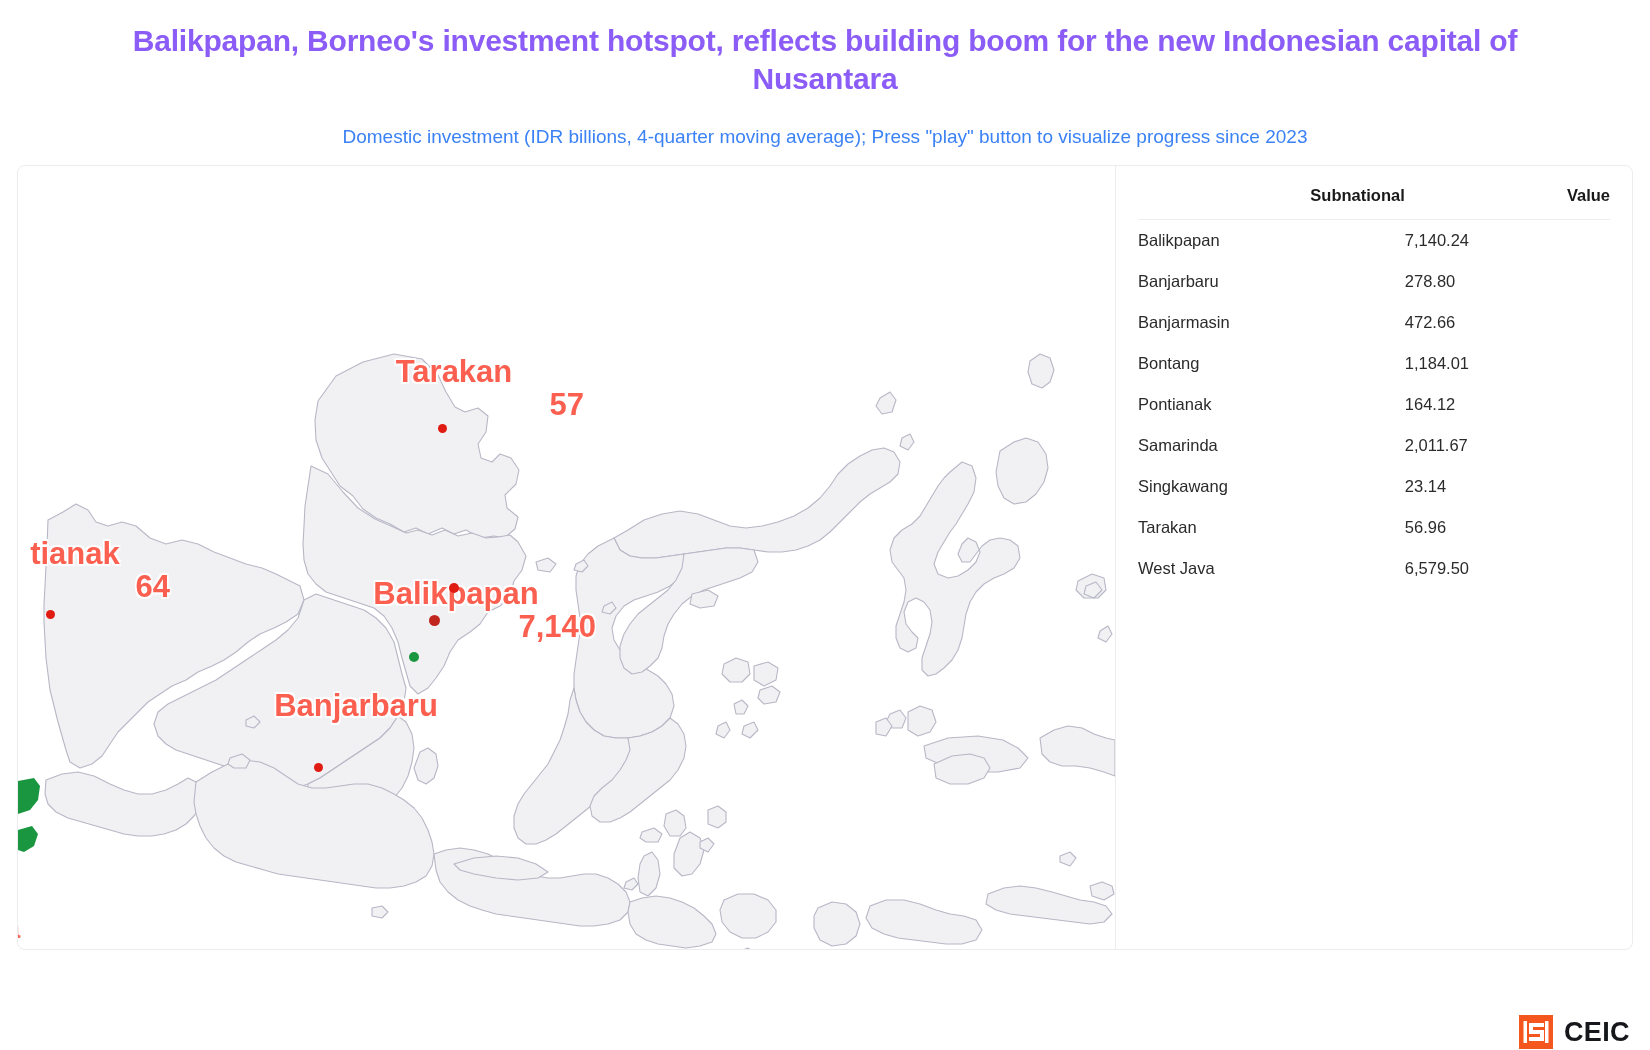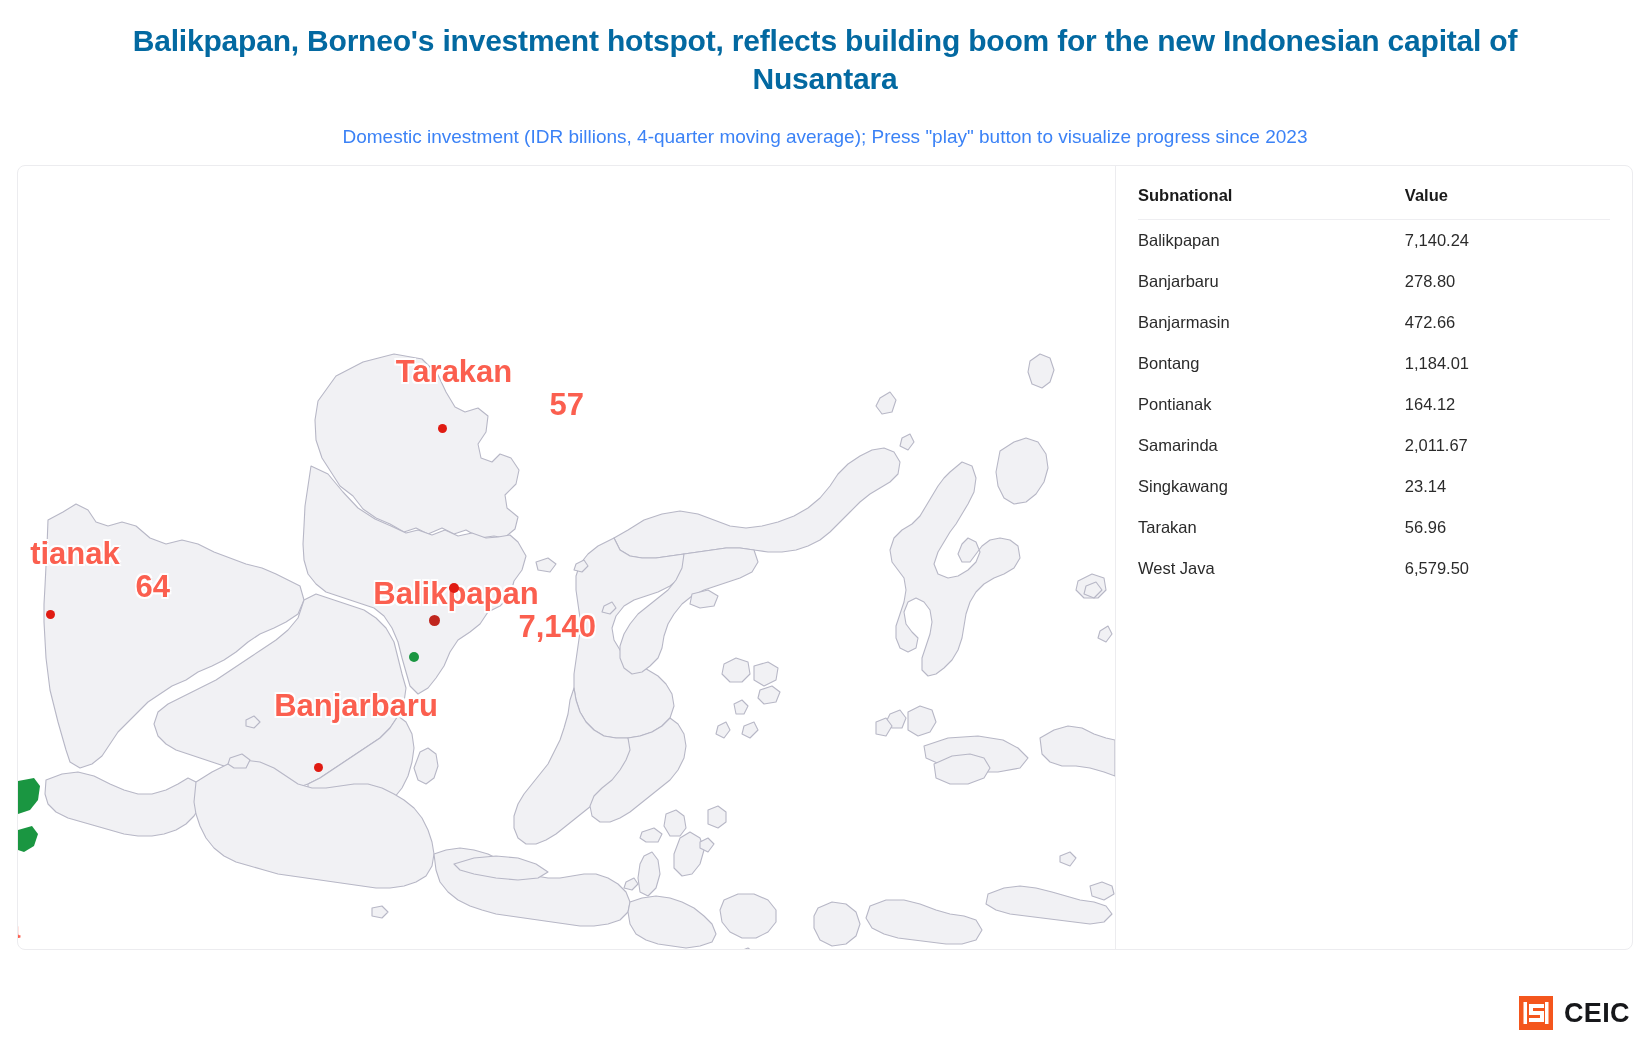--- a/index.html
+++ b/index.html
@@ -23,21 +23,21 @@
   }
 
   
   .header {
     padding: 22px 120px 0 120px;
     text-align: center;
   }
   .chart-title {
     font-size: 30px;
     font-weight: bold;
-    color: #0369a1;
+    color: #8b5cf6;
     line-height: 1.28;
     letter-spacing: -0.2px;
     margin: 0;
   }
   .chart-subtitle {
     font-size: 19px;
     font-weight: normal;
     color: #3b82f6;
     margin: 26px 0 8px 0;
     line-height: 1.3;
@@ -82,21 +82,21 @@
     flex: 1;
     padding: 14px 22px 0 22px;
     box-sizing: border-box;
   }
   table.data-table {
     width: 100%;
     border-collapse: collapse;
     font-size: 16.5px;
   }
   table.data-table th {
-    text-align: left;
+    text-align: right;
     font-weight: bold;
     color: #1a1a1a;
     font-size: 16.5px;
     padding: 6px 0 14px 0;
     border-bottom: 1px solid #eeeef1;
     white-space: nowrap;
     margin-left: 6px;
   }
   table.data-table td {
     text-align: left;
@@ -140,21 +140,21 @@
     pointer-events: none;
   }
   .dot-red    { background: #e01b12; }
   .dot-dark   { background: #c0261e; }
   .dot-green  { background: #1a9641; }
 
   
   .footer {
     position: absolute;
     right: 20px;
-    bottom: 20px;
+    bottom: 1px;
     display: flex;
     align-items: center;
     gap: 11px;
   }
   .logo-mark {
     width: 34px;
     height: 34px;
     position: relative;
     display: block;
   }

